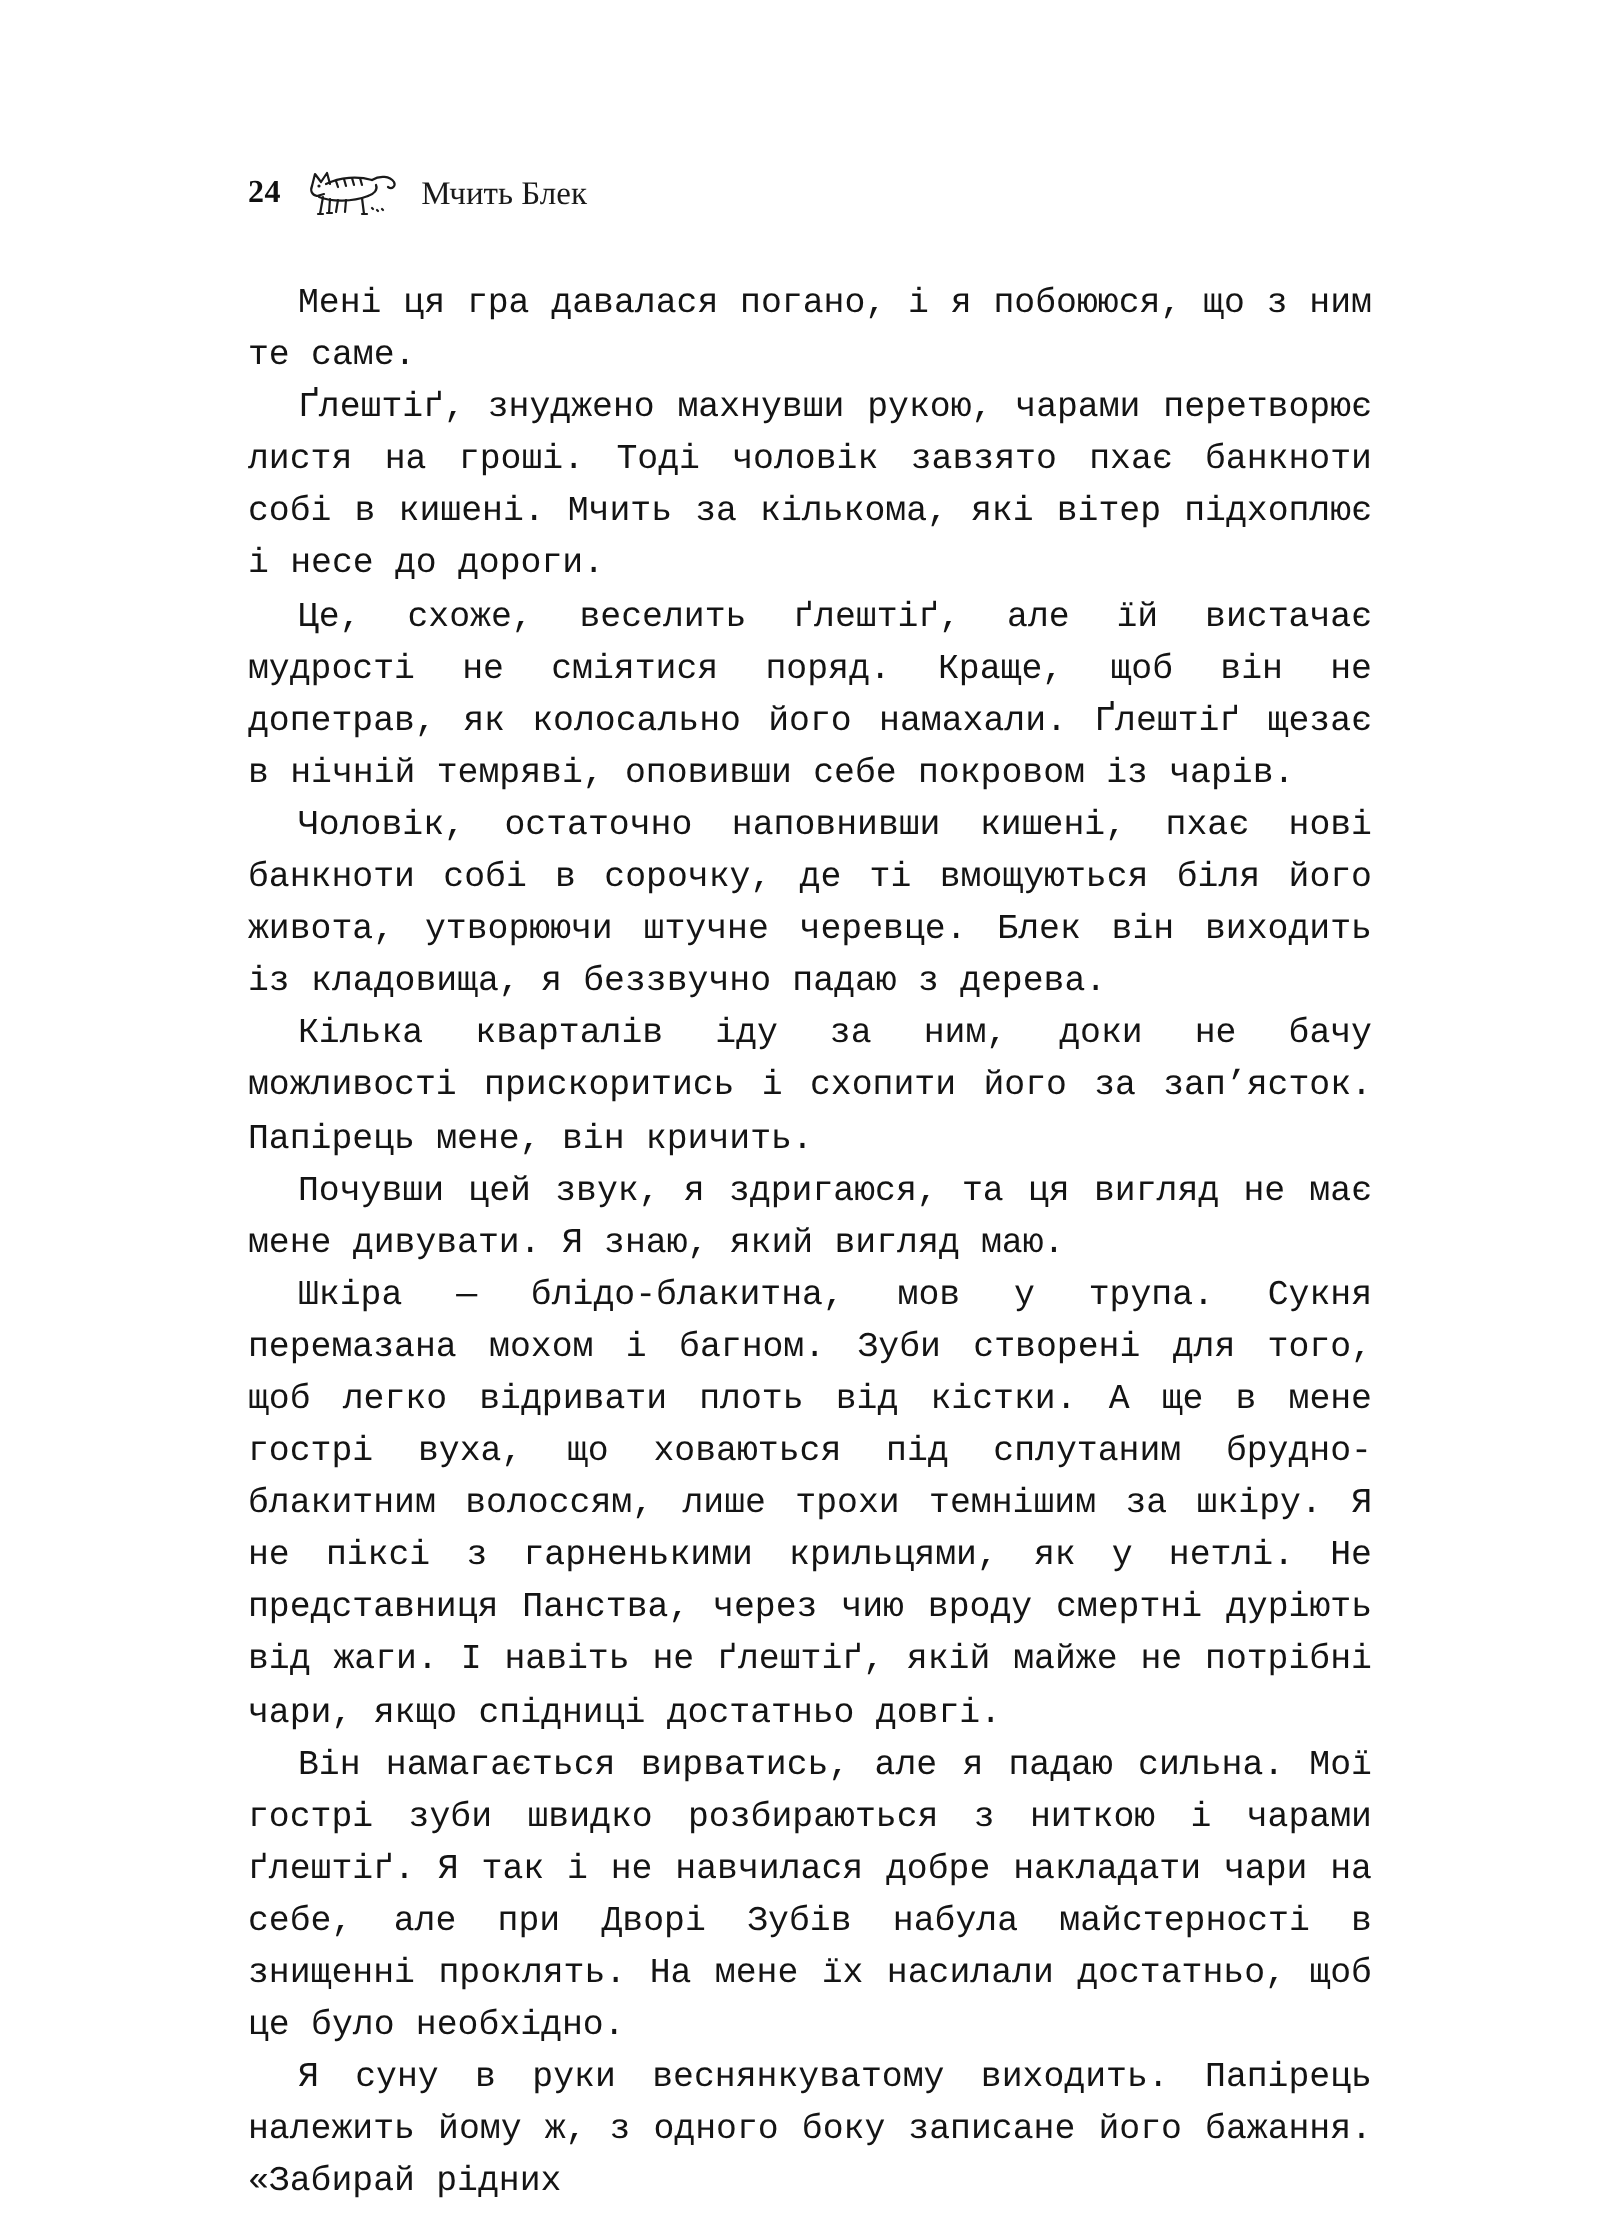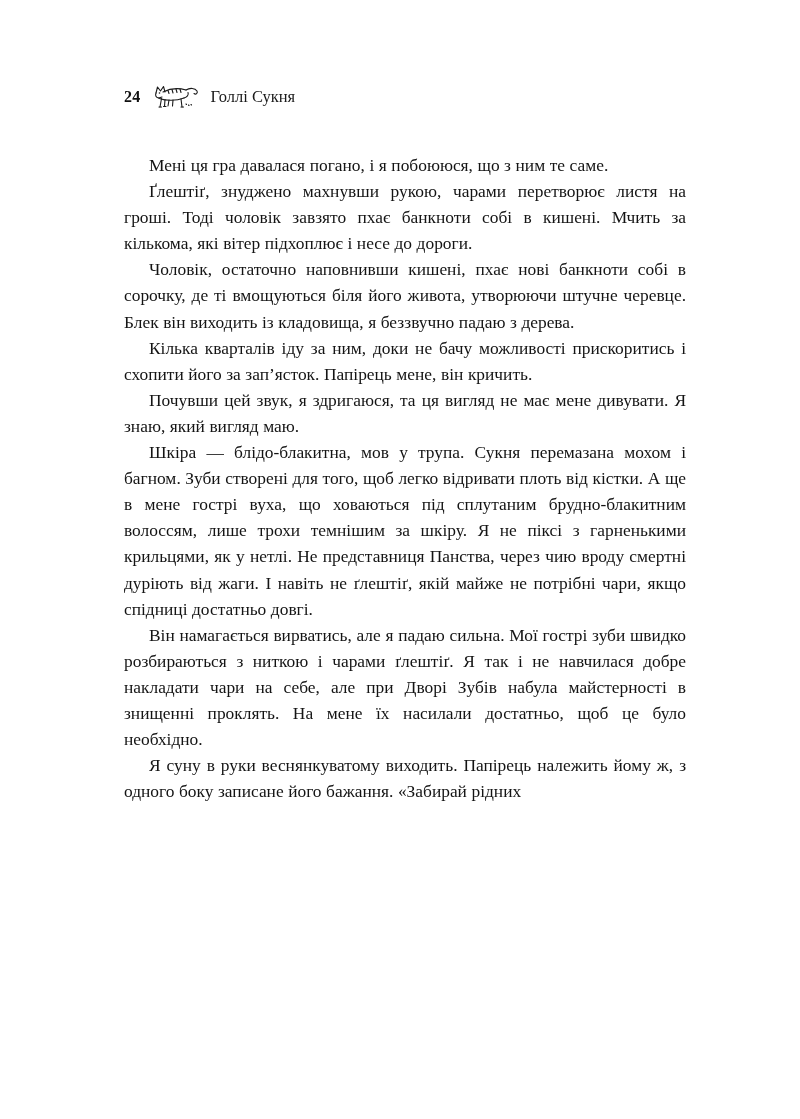--- a/index.html
+++ b/index.html
@@ -62,22 +62,23 @@
     font-size: 16.5px;
     color: #1a1a1a;
     line-height: 1;
     white-space: nowrap;
   }
 
   
   .text-block {
     position: absolute;
     left: 124px;
-    top: 152px;
+    top: 140px;
     width: 562px;
+    font-family: Liberation Mono, monospace;
   }
   .para {
     margin: 0;
     text-indent: 25px;
     text-align: justify;
     font-size: 17.4px;
     line-height: 26.1px;
     color: #141414;
     hyphens: manual;
     word-spacing: 0.2px;
@@ -120,26 +121,27 @@
         <path d="M12 50 L17 50"></path>
         <path d="M21 49 L26 49"></path>
         <path d="M56 50 L61 50"></path>
 
         <path d="M66 44 L67 45"></path>
         <path d="M71 46 L72 47"></path>
         <path d="M76 45 L77 46"></path>
       </svg>
     </span>
 
-    <span class="header-author">Голлі Сукня</span>
+    <span class="header-author">Мчить Блек</span>
   </div>
 
   <div class="text-block">
     <p class="para">Мені ця гра давалася погано, і я побоююся, що з ним те саме.</p>
     <p class="para">Ґлештіґ, знуджено махнувши рукою, чарами перетворює листя на гроші. Тоді чоловік завзято пхає банкноти собі в ки­шені. Мчить за кількома, які вітер підхоплює і несе до дороги.</p>
+    <p class="para">Це, схоже, веселить ґлештіґ, але їй вистачає мудрості не сміятися поряд. Краще, щоб він не допетрав, як колосально його намахали. Ґлештіґ щезає в нічній темряві, оповивши себе покровом із чарів.</p>
     <p class="para">Чоловік, остаточно наповнивши кишені, пхає нові банкноти собі в сорочку, де ті вмощуються біля його живота, утворюючи штучне черевце. Блек він виходить із кладовища, я беззвучно падаю з дерева.</p>
     <p class="para">Кілька кварталів іду за ним, доки не бачу можливості при­скоритись і схопити його за зап’ясток. Папірець мене, він кричить.</p>
     <p class="para">Почувши цей звук, я здригаюся, та ця вигляд не має мене дивувати. Я знаю, який вигляд маю.</p>
     <p class="para">Шкіра — блідо-блакитна, мов у трупа. Сукня перемазана мохом і багном. Зуби створені для того, щоб легко відривати плоть від кістки. А ще в мене гострі вуха, що ховаються під сплутаним брудно-блакитним волоссям, лише трохи темні­шим за шкіру. Я не піксі з гарненькими крильцями, як у нетлі. Не представниця Панства, через чию вроду смертні дуріють від жаги. І навіть не ґлештіґ, якій майже не потрібні чари, якщо спідниці достатньо довгі.</p>
     <p class="para">Він намагається вирватись, але я падаю сильна. Мої гострі зуби швидко розбираються з ниткою і чарами ґлештіґ. Я так і не навчилася добре накладати чари на себе, але при Дворі Зубів набула майстерності в знищенні проклять. На мене їх насилали достатньо, щоб це було необхідно.</p>
     <p class="para">Я суну в руки веснянкуватому виходить. Папірець належить йому ж, з одного боку записане його бажання. «Забирай рідних</p>
   </div>
 
 </div>
 

